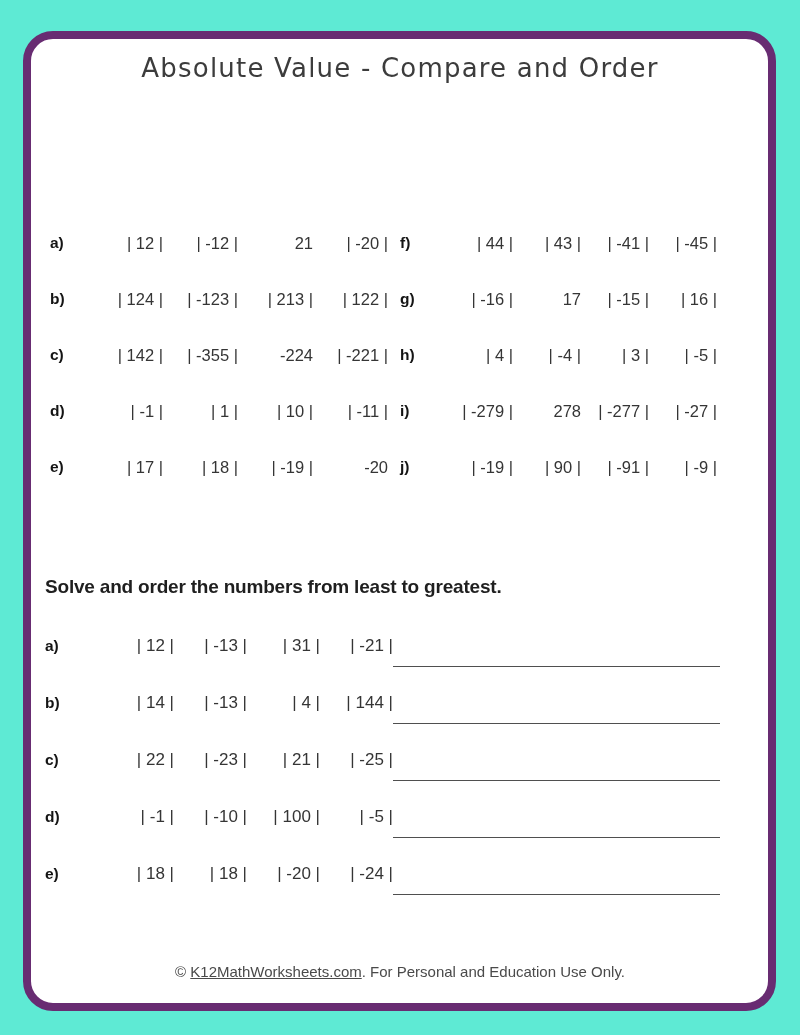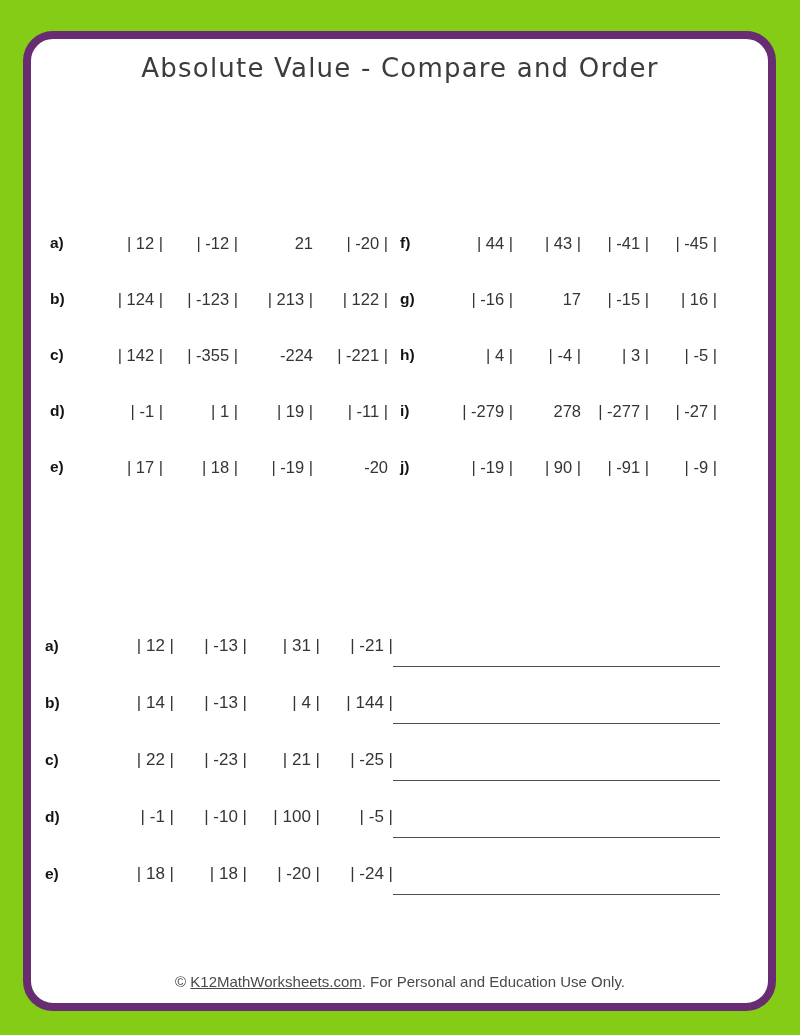--- a/index.html
+++ b/index.html
@@ -1,17 +1,17 @@
 <!DOCTYPE html>
 <html><head>
 <meta charset="utf-8">
 <style>
   html,body { margin:0; padding:0; background:#ffffff; }
   .page {
-    position:relative; width:800px; height:1035px; background:#84cc16;
+    position:relative; width:800px; height:1035px; background:#5eead4;
     font-family:"Liberation Sans", sans-serif; overflow:hidden;
   }
   .frame {
     position:absolute; left:23px; top:31px; right:24px; bottom:24px;
     border:8px solid #682c72; border-radius:30px; background:#ffffff;
   }
   .title {
     position:absolute; top:53px; left:40px; right:40px; text-align:center;
     font-family:"DejaVu Sans", sans-serif; font-size:26px; font-weight:500;
     color:#3c3c3c; letter-spacing:1.2px; margin:0;
@@ -40,21 +40,21 @@
     display:grid; grid-template-columns:56px 73px 73px 73px 73px 340px;
     align-items:center; height:57px;
   }
   .s2 .val { font-size:17px; }
   .ansline {
     align-self:end; margin-bottom:7px; margin-left:0;
     width:327px; height:0; border-bottom:1.4px solid #4f4f4f;
   }
   .footer {
     position:absolute; top:963px; left:0; width:100%; text-align:center;
-    font-size:15px; color:#4a4a4a;margin-top:10px;
+    font-size:15px; color:#4a4a4a;
   }
   .footer a { color:#4a4a4a; text-decoration:underline; cursor:pointer; }
 </style>
 </head>
 <body>
 
 <div class="page">
   <div class="frame"></div>
 
   <h1 class="title">Absolute Value - Compare and Order</h1>
@@ -80,21 +80,21 @@
         <span class="lbl">c)</span>
         <span class="val">| 142 |</span>
         <span class="val">| -355 |</span>
         <span class="val">-224</span>
         <span class="val">| -221 |</span>
       </div>
       <div class="qrow">
         <span class="lbl">d)</span>
         <span class="val">| -1 |</span>
         <span class="val">| 1 |</span>
-        <span class="val">| 19 |</span>
+        <span class="val">| 10 |</span>
         <span class="val">| -11 |</span>
       </div>
       <div class="qrow">
         <span class="lbl">e)</span>
         <span class="val">| 17 |</span>
         <span class="val">| 18 |</span>
         <span class="val">| -19 |</span>
         <span class="val">-20</span>
       </div>
     </div>
@@ -130,20 +130,21 @@
       <div class="qrow">
         <span class="lbl">j)</span>
         <span class="val">| -19 |</span>
         <span class="val">| 90 |</span>
         <span class="val">| -91 |</span>
         <span class="val">| -9 |</span>
       </div>
     </div>
   </div>
 
+  <div class="instr instr2">Solve and order the numbers from least to greatest.</div>
 
   <div class="s2">
     <div class="srow">
       <span class="lbl">a)</span>
       <span class="val">| 12 |</span>
       <span class="val">| -13 |</span>
       <span class="val">| 31 |</span>
       <span class="val">| -21 |</span>
       <div class="ansline"></div>
     </div>

